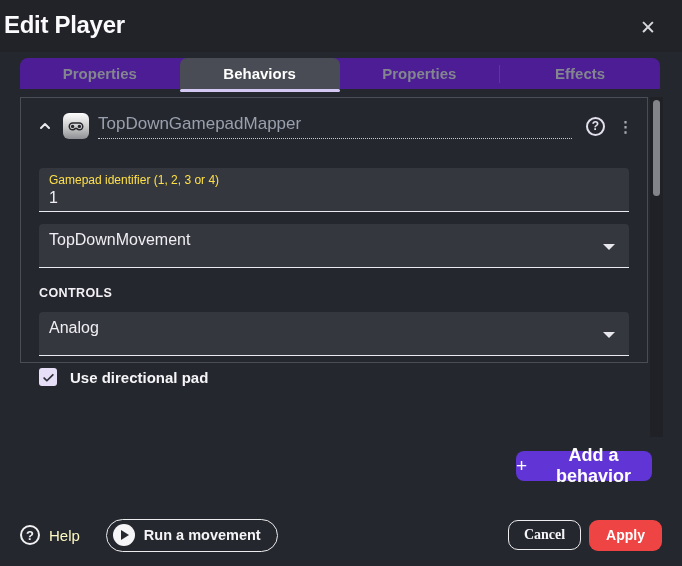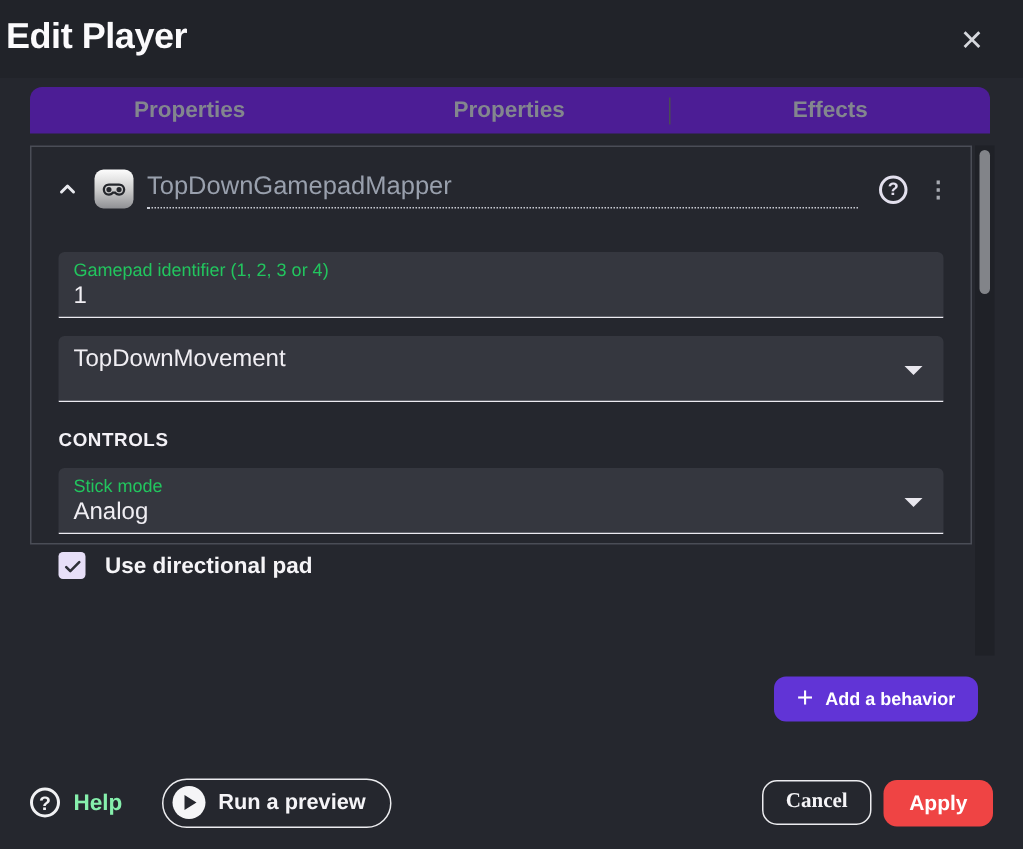--- a/index.html
+++ b/index.html
@@ -89,21 +89,21 @@
     margin-left: 13px; margin-right: 2px; background: none; border: none;
     color: #a7aab1; font-size: 15px; font-weight: 700; cursor: pointer;
     line-height: 1; letter-spacing: 0;
   }
   
   .field {
     position: absolute; left: 18px; width: 590px; height: 44px;
     background: #35373f; border-radius: 4px 4px 0 0;
     border-bottom: 1px solid #eceaf1; padding: 5px 10px 0 10px; cursor: text;
   }
-  .field .flabel { font-size: 12px; color: #22c55e; display: block; }
+  .field .flabel { font-size: 12px; color: #fde047; display: block; }
   .field .fvalue { font-size: 16px; color: #f0eef3; display: block; margin-top: 2px; }
   .field.dropdown { cursor: pointer; }
   .field .caret {
     position: absolute; right: 14px; top: 20px;
     width: 0; height: 0; border-left: 6px solid transparent;
     border-right: 6px solid transparent; border-top: 6px solid #e9e7ee;
   }
   .field-identifier { top: 70px; }
   .field-movement   { top: 126px; }
   .field-stickmode  { top: 214px; }
@@ -126,33 +126,33 @@
   }
   .check-gap { width: 52px; flex: none; }
   
   .add-behavior-btn {
     position: absolute; left: 516px; top: 451px; width: 136px; height: 30px;
     background: #6134d6; border: none; border-radius: 8px; cursor: pointer;
     display: flex; align-items: center; justify-content: center; gap: 8px;
     color: #ffffff; font-family: "Liberation Sans", sans-serif;
   }
   .add-behavior-btn .plus { font-size: 19px; font-weight: 400; line-height: 1; margin-top: -2px; }
-  .add-behavior-btn .blabel { font-size: 12px; font-weight: 700; }
+  .add-behavior-btn .blabel { font-size: 18px; font-weight: 700; }
   
   .footer {
     position: absolute; left: 0; bottom: 0; width: 682px; height: 62px;
     display: flex; align-items: center; padding: 0 20px;
   }
   .help-group { display: flex; align-items: center; gap: 9px; cursor: pointer; }
   .help-icon {
     width: 20px; height: 20px; border: 2px solid #f1f1f3; border-radius: 50%;
     display: flex; align-items: center; justify-content: center;
     font-size: 13px; font-weight: 700; color: #f1f1f3;
   }
-  .help-label { font-size: 15px; font-weight: 700; color: #86efac; }
+  .help-label { font-size: 15px; font-weight: 400; color: #fef9c3; }
   .run-preview-btn {
     margin-left: 26px; height: 33px; padding: 0 16px 0 6px;
     background: transparent; border: 1.5px solid #ececef; border-radius: 17px;
     display: flex; align-items: center; gap: 9px; cursor: pointer;
     color: #f5f4f7; font-family: "Liberation Sans", sans-serif;
   }
   .play-circle {
     width: 22px; height: 22px; border-radius: 50%; background: #f5f5f7;
     display: flex; align-items: center; justify-content: center;
   }
@@ -178,20 +178,21 @@
 </head>
 <body>
 
 <div class="titlebar">
   <div class="dialog-title">Edit Player</div>
   <button class="close-btn">✕</button>
 </div>
 
 <div class="tabbar">
   <button class="tab">Properties</button>
+  <button class="tab active">Behaviors</button>
   <button class="tab">Properties</button>
   <div class="tab-divider"></div>
   <button class="tab">Effects</button>
 </div>
 
 <div class="scroll-area">
 
   <div class="behavior-header">
     <button class="collapse-btn">
       <svg width="16" height="16" viewBox="0 0 24 24" fill="none" stroke="#e8e9ee" stroke-width="3" stroke-linecap="round" stroke-linejoin="round">
@@ -214,21 +215,20 @@
   </div>
 
   <div class="field dropdown field-movement">
     <span class="fvalue">TopDownMovement</span>
     <span class="caret"></span>
   </div>
 
   <div class="section-label">CONTROLS</div>
 
   <div class="field dropdown field-stickmode">
-    <span class="flabel">Stick mode</span>
     <span class="fvalue">Analog</span>
     <span class="caret"></span>
   </div>
 
   <div class="check-row check-row-1">
     <span class="checkbox checked">
       <svg width="13" height="13" viewBox="0 0 24 24" fill="none" stroke="#2e3038" stroke-width="3.2" stroke-linecap="round" stroke-linejoin="round">
           <path d="M4 13l5 5L20 7"></path>
         </svg>
     </span>
@@ -248,18 +248,18 @@
 
 <div class="footer">
   <div class="help-group">
     <span class="help-icon">?</span>
     <span class="help-label">Help</span>
   </div>
   <button class="run-preview-btn">
     <span class="play-circle">
         <span class="play-tri"></span>
       </span>
-    <span class="run-label">Run a preview</span>
+    <span class="run-label">Run a movement</span>
   </button>
   <div class="footer-spacer"></div>
   <button class="cancel-btn">Cancel</button>
   <button class="apply-btn">Apply</button>
 </div>
 
 </body></html>

